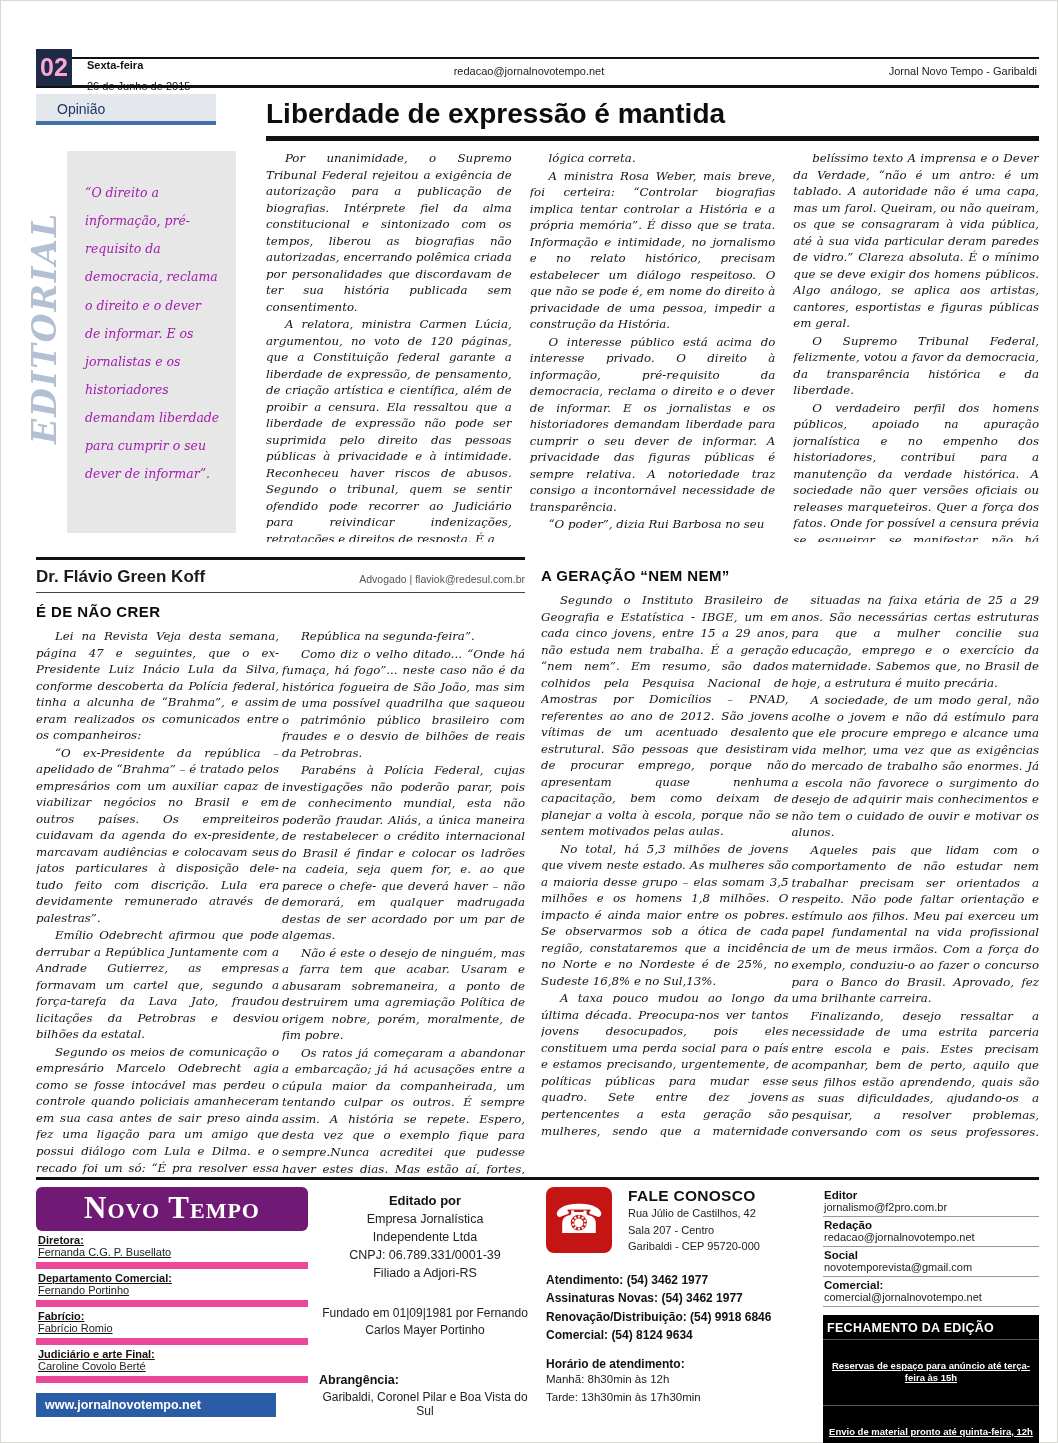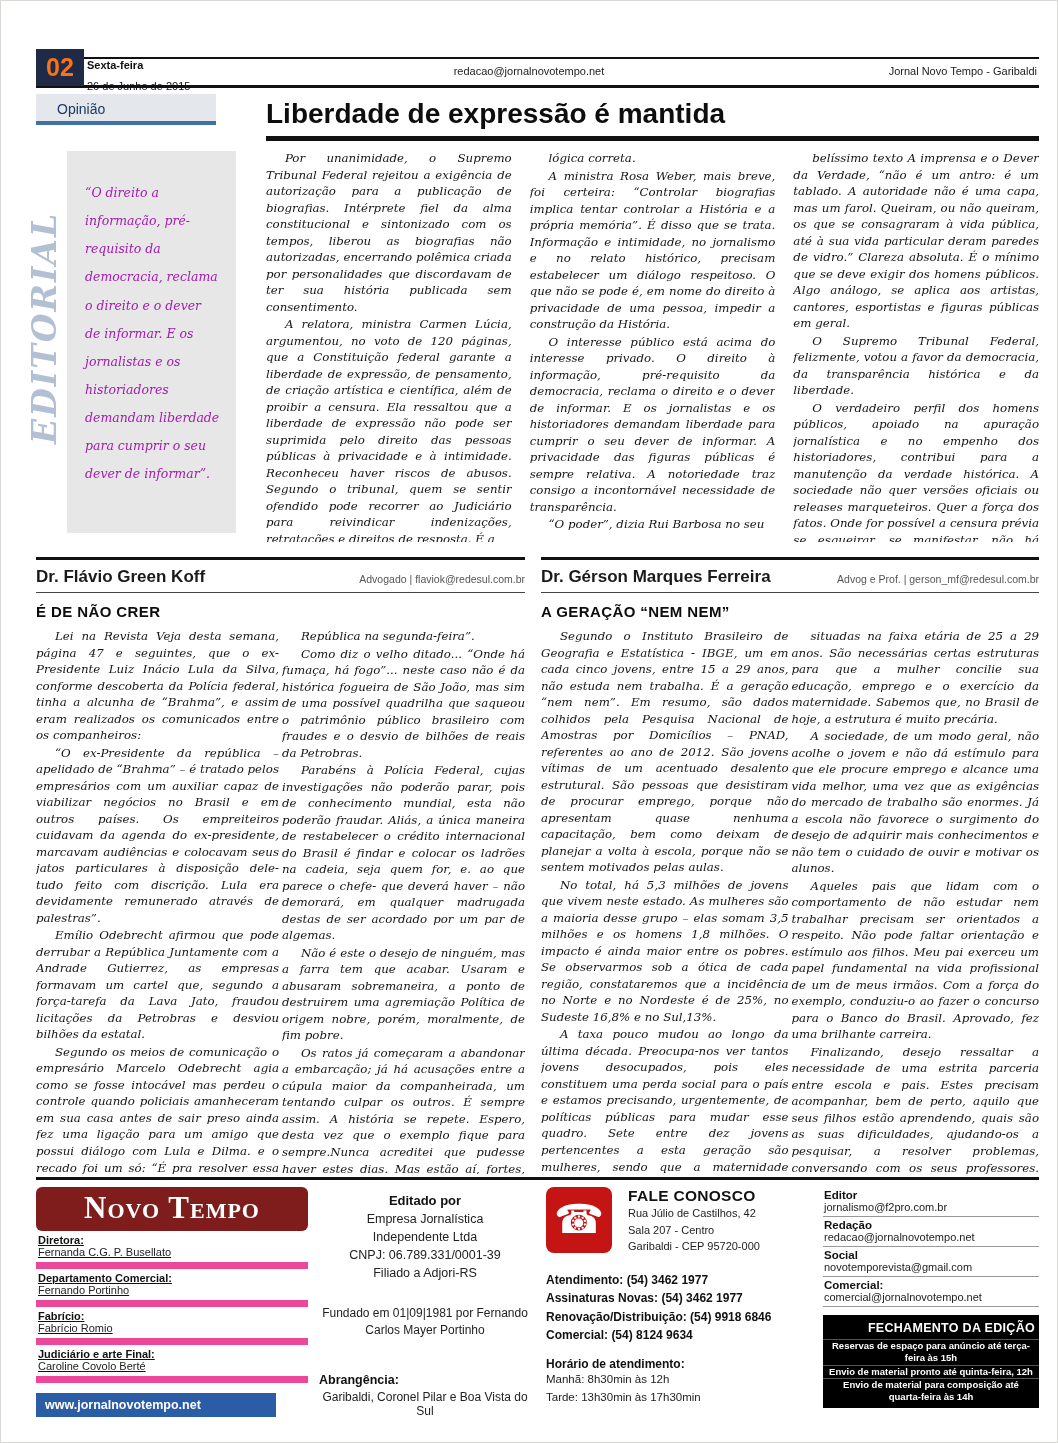--- a/index.html
+++ b/index.html
@@ -4,21 +4,21 @@
 <style>
   * { box-sizing: border-box; margin: 0; padding: 0; }
   html,body { width:1058px; height:1443px; background:#f5f5f3; }
   body { font-family:"Liberation Sans","DejaVu Sans",sans-serif; color:#111; position:relative; }
   #sheet { position:absolute; inset:0; background:#fff; border:1px solid #d8d8d4; }
 
   .abs { position:absolute; }
   .rule { background:#111; }
 
   
-  #page-num { left:35px; top:48px; width:48px; height:37px; background:#1e2a46; color:#f97316;
+  #page-num { left:35px; top:48px; width:36px; height:37px; background:#1e2a46; color:#f9a8d4;
     font-weight:bold; font-size:25px; text-align:center; line-height:37px; z-index:3; }
   #hdr-rule-top { left:35px; top:56px; width:1003px; height:2px; }
   #hdr-rule-bot { left:35px; top:84px; width:1003px; height:3px; }
   #hdr-date { left:86px; top:53px; line-height:1.3; }
   #hdr-date .wd { font-weight:bold; font-size:11px; }
   #hdr-date .dt { font-size:11px; }
   #hdr-email { left:0; right:0; top:64px; text-align:center; font-size:11px; color:#222; }
   #hdr-mast { right:20px; top:64px; font-size:11px; color:#222; }
 
   
@@ -50,21 +50,21 @@
   .art-head { border-top:3px solid #111; display:flex; justify-content:space-between;
     align-items:flex-end; padding:7px 0 5px 0; border-bottom:1px solid #444; }
   .art-author { font-size:17px; font-weight:bold; color:#1a1a1a; }
   .art-byline { font-size:10.5px; color:#555; padding-bottom:2px; }
   .art-title { font-size:15px; font-weight:bold; letter-spacing:.4px; margin:10px 0 8px 0; color:#0d0d0d; }
   .art-cols { display:flex; gap:3px; height:546px; overflow:hidden; }
 
   
   #footer-rule { left:35px; top:1176px; width:1003px; height:3px; }
   #f-col1 { left:35px; top:1186px; width:272px; }
-  #logo-box { background:#7f1d1d; border-radius:6px; height:44px; text-align:center; }
+  #logo-box { background:#701a75; border-radius:6px; height:44px; text-align:center; }
   #logo-box span { font-family:"Liberation Serif","DejaVu Serif",serif; font-weight:bold;
     font-variant:small-caps; color:#fff; font-size:31px; line-height:42px; letter-spacing:1px; }
   .staff-row { border-bottom:7px solid #ec4899; padding:3px 2px 4px 2px;text-decoration:underline; }
   .staff-row .role { font-weight:bold; font-size:11px; display:block; }
   .staff-row .name { font-size:11px; display:block; color:#222; }
   #website-bar { margin-top:10px; background:#2b5da6; color:#fff; font-weight:bold;
     font-size:12.5px; padding:5px 9px; width:240px; }
 
   #f-col2 { left:318px; top:1192px; width:212px; text-align:center; }
   #f-col2 .lbl { font-weight:bold; font-size:13px; margin-bottom:2px; }
@@ -82,24 +82,24 @@
   #phones { margin-top:16px; }
   .phone-line { font-size:12px; font-weight:bold; line-height:1.55; color:#111; }
   #hours-lbl { margin-top:12px; font-weight:bold; font-size:12px; }
   .hour-ln { font-size:11.5px; line-height:1.55; color:#222; }
 
   #f-col4 { left:822px; top:1186px; width:216px; }
   .mail-row { border-bottom:1px solid #999; padding:2px 1px 3px 1px; }
   .mail-row .lbl { font-weight:bold; font-size:11.5px; display:block; }
   .mail-row .val { font-size:11px; display:block; color:#222; }
   #closing-box { margin-top:8px; background:#000; color:#fff; padding-bottom:4px; }
-  #closing-title { font-size:12.5px; font-weight:bold; text-align:right; padding:6px 4px 4px 4px;
+  #closing-title { font-size:12.5px; font-weight:bold; text-align:left; padding:6px 4px 4px 4px;
     letter-spacing:.3px; }
   #closing-box .lines p { font-size:9.5px; font-weight:bold; text-align:center;
-    border-top:1px solid #555; padding:0 6px; line-height:1.3; }
+    border-top:1px solid #555; padding:20px 6px; line-height:1.3;text-decoration:underline; }
 </style>
 </head>
 <body>
 
 <div id="sheet">
 
   <div class="abs rule" id="hdr-rule-top"></div>
   <div class="abs rule" id="hdr-rule-bot"></div>
   <div class="abs" id="page-num">02</div>
   <div class="abs" id="hdr-date">
@@ -154,24 +154,20 @@
           <p>República na segunda-feira”.</p>
           <p>Como diz o velho ditado... “Onde há fumaça, há fogo”... neste caso não é da histórica fogueira de São João, mas sim de uma possível quadrilha que saqueou o patrimônio público brasileiro com fraudes e o desvio de bilhões de reais da Petrobras.</p>
           <p>Parabéns à Polícia Federal, cujas investigações não poderão parar, pois de conhecimento mundial, esta não poderão fraudar. Aliás, a única maneira de restabelecer o crédito internacional do Brasil é findar e colocar os ladrões na cadeia, seja quem for, e. ao que parece o chefe- que deverá haver – não demorará, em qualquer madrugada destas de ser acordado por um par de algemas.</p>
           <p>Não é este o desejo de ninguém, mas a farra tem que acabar. Usaram e abusaram sobremaneira, a ponto de destruirem uma agremiação Política de origem nobre, porém, moralmente, de fim pobre.</p>
           <p>Os ratos já começaram a abandonar a embarcação; já há acusações entre a cúpula maior da companheirada, um tentando culpar os outros. É sempre assim. A história se repete. Espero, desta vez que o exemplo fique para sempre.Nunca acreditei que pudesse haver estes dias. Mas estão aí, fortes, irredutíveis e vibrantes.</p>
         </div>
     </div>
   </div>
 
   <div class="article" id="article-1">
-    <div class="art-head">
-      <span class="art-author">Dr. Gérson Marques Ferreira</span>
-      <span class="art-byline">Advog e Prof. | gerson_mf@redesul.com.br</span>
-    </div>
     <div class="art-title">A GERAÇÃO “NEM NEM”</div>
     <div class="art-cols">
       <div class="textcol">
           <p>Segundo o Instituto Brasileiro de Geografia e Estatística - IBGE, um em cada cinco jovens, entre 15 a 29 anos, não estuda nem trabalha. É a geração “nem nem”. Em resumo, são dados colhidos pela Pesquisa Nacional de Amostras por Domicílios – PNAD, referentes ao ano de 2012. São jovens vítimas de um acentuado desalento estrutural. São pessoas que desistiram de procurar emprego, porque não apresentam quase nenhuma capacitação, bem como deixam de planejar a volta à escola, porque não se sentem motivados pelas aulas.</p>
           <p>No total, há 5,3 milhões de jovens que vivem neste estado. As mulheres são a maioria desse grupo – elas somam 3,5 milhões e os homens 1,8 milhões. O impacto é ainda maior entre os pobres. Se observarmos sob a ótica de cada região, constataremos que a incidência no Norte e no Nordeste é de 25%, no Sudeste 16,8% e no Sul,13%.</p>
           <p>A taxa pouco mudou ao longo da última década. Preocupa-nos ver tantos jovens desocupados, pois eles constituem uma perda social para o país e estamos precisando, urgentemente, de políticas públicas para mudar esse quadro. Sete entre dez jovens pertencentes a esta geração são mulheres, sendo que a maternidade parece ser o principal fato a explicar a discrepância. Do grupo feminino, 74% já são mães,</p>
         </div>
       <div class="textcol">
           <p>situadas na faixa etária de 25 a 29 anos. São necessárias certas estruturas para que a mulher concilie sua educação, emprego e o exercício da maternidade. Sabemos que, no Brasil de hoje, a estrutura é muito precária.</p>
           <p>A sociedade, de um modo geral, não acolhe o jovem e não dá estímulo para que ele procure emprego e alcance uma vida melhor, uma vez que as exigências do mercado de trabalho são enormes. Já a escola não favorece o surgimento do desejo de adquirir mais conhecimentos e não tem o cuidado de ouvir e motivar os alunos.</p>

